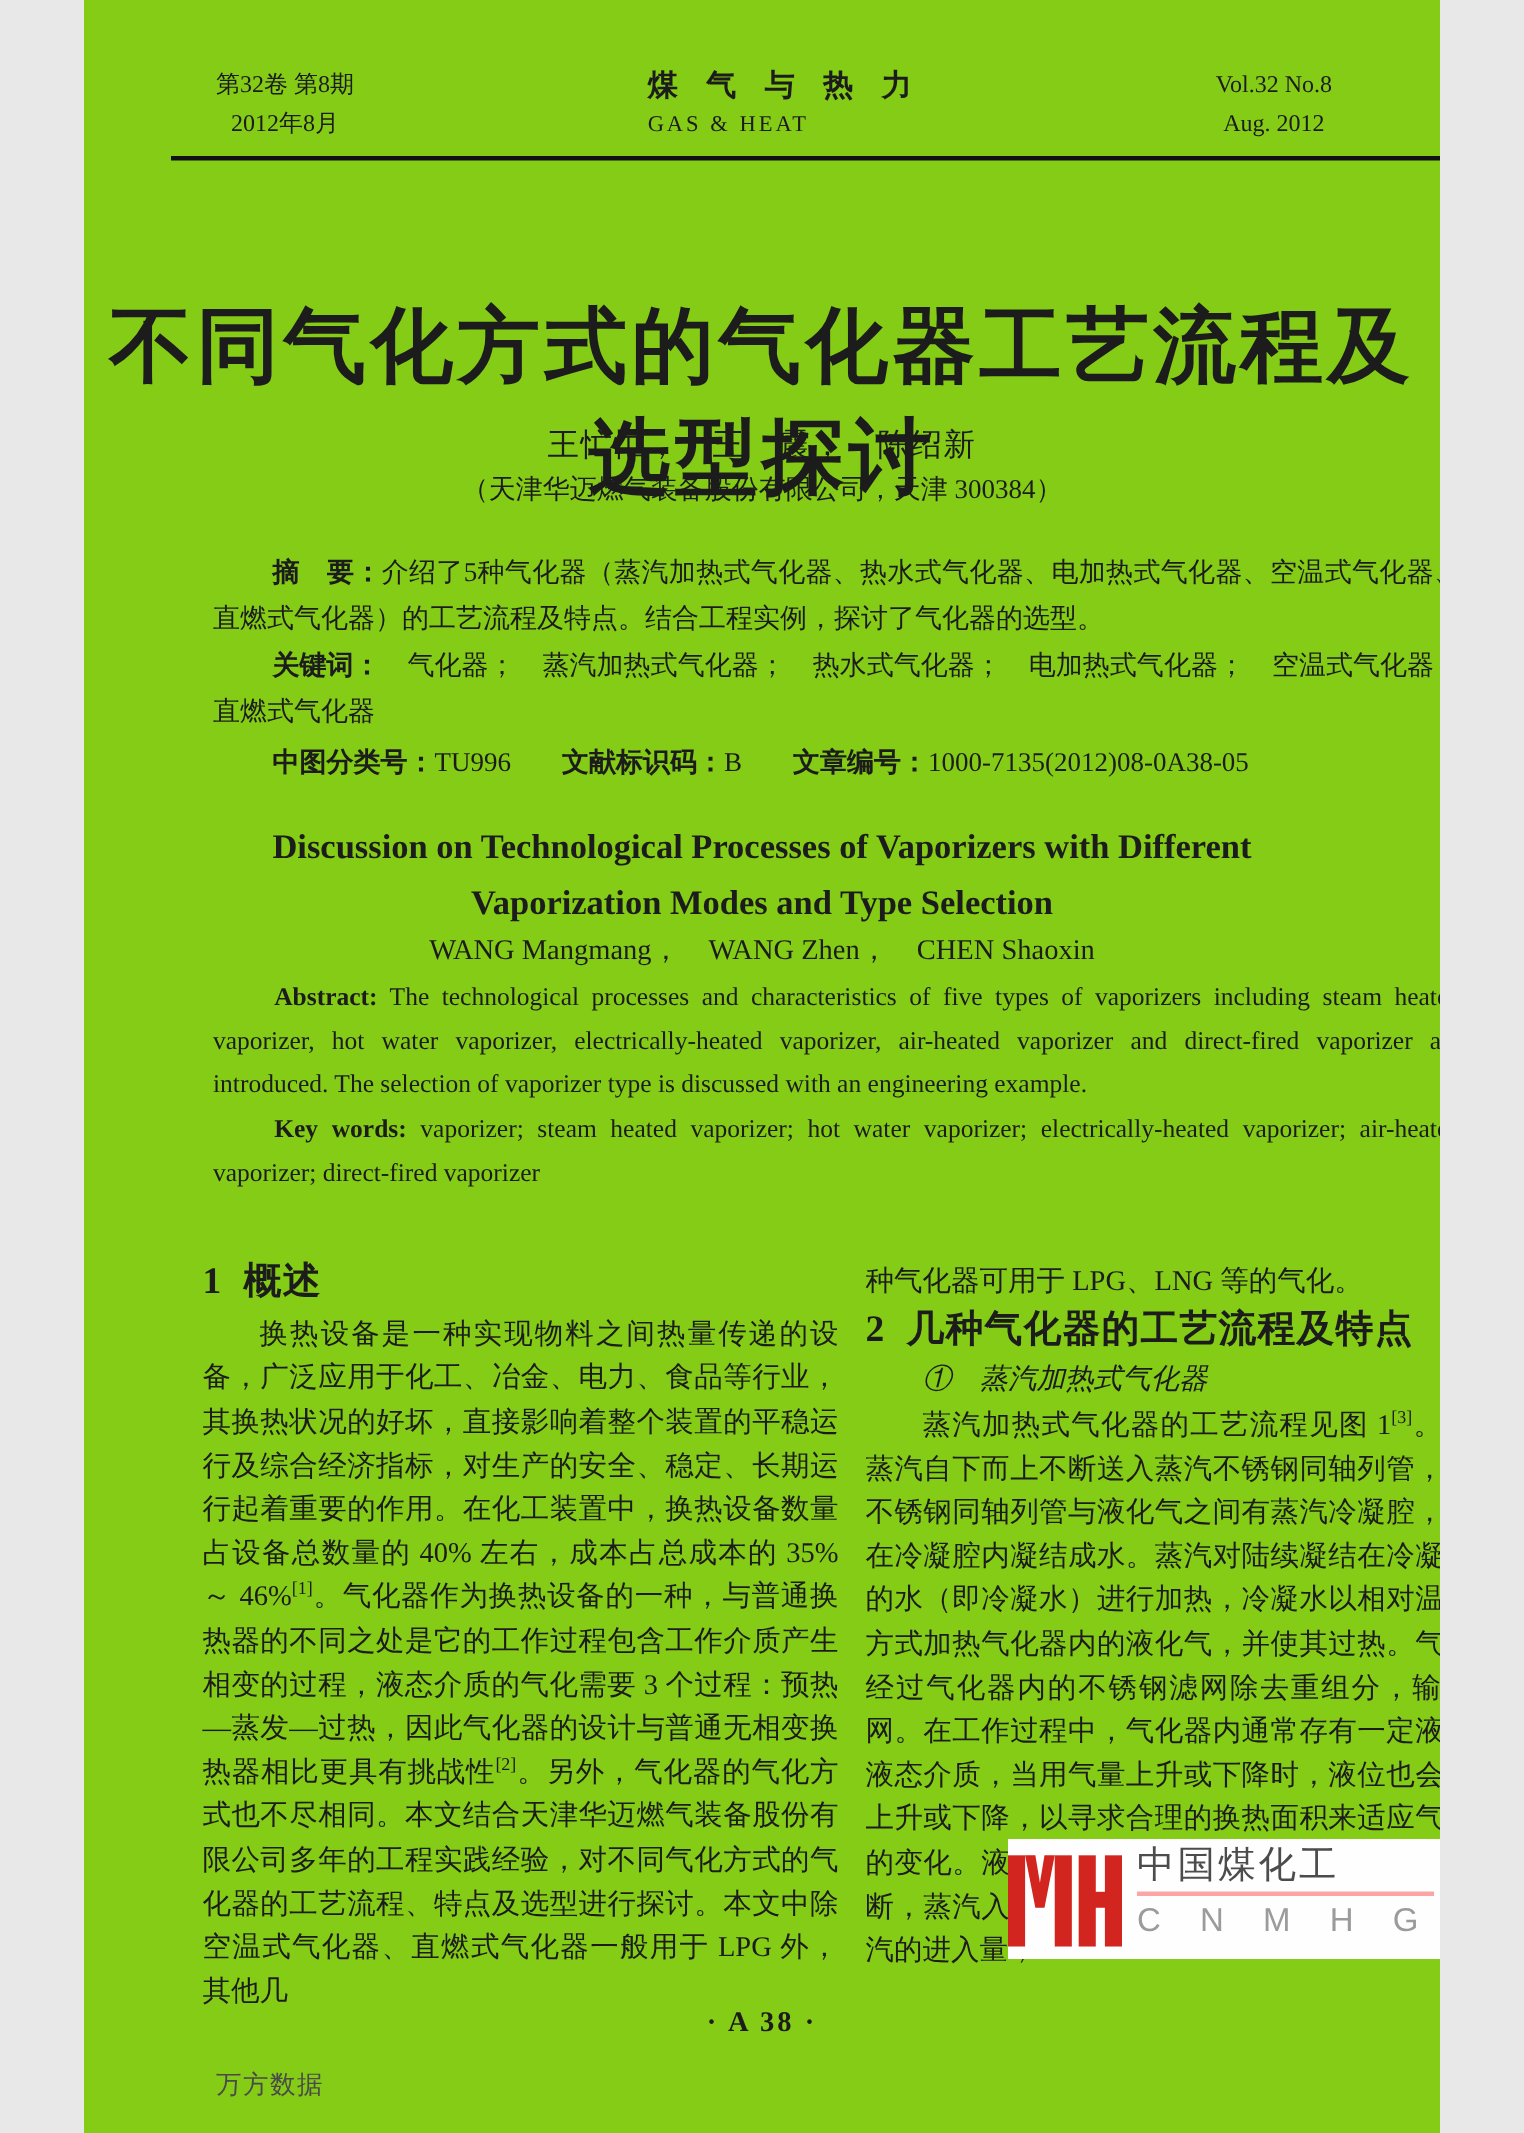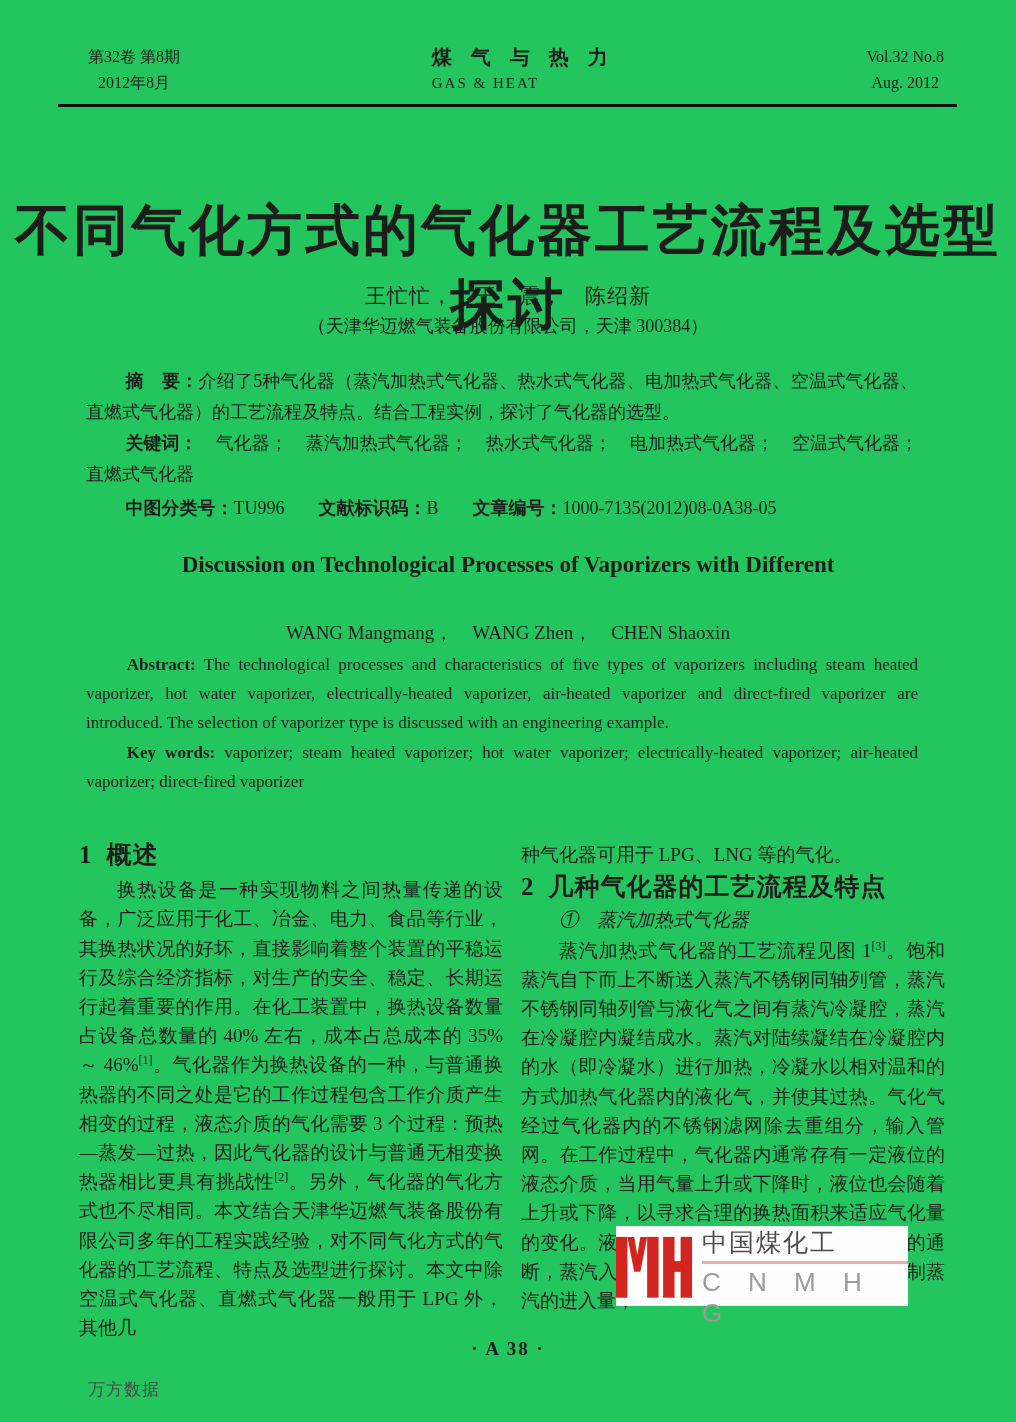--- a/index.html
+++ b/index.html
@@ -1,20 +1,20 @@
 <!DOCTYPE html>
 <html><head>
 <meta charset="utf-8">
 <style>
   html,body{margin:0;padding:0;background:#e8e8e8;}
   .page{
     position:relative;
-    width:1016px;height:1422px;
+    width:904px;height:1422px;
     margin:0 auto;
-    background:#22c55e;
+    background:#84cc16;
     font-family:"Liberation Serif","DejaVu Serif",serif;
     color:#1c1c1c;
     overflow:hidden;
   }
   
   .jheader{
     position:absolute;top:44px;left:88px;right:72px;
     display:flex;justify-content:space-between;align-items:flex-start;
     font-size:16px;line-height:26px;
   }
@@ -89,21 +89,21 @@
   }
   .wmark .glyph{flex:0 0 auto;margin-top:6px;}
   .wmark .wtext{margin-left:10px;}
   .wmark .wcn{
     font-family:"Liberation Sans","DejaVu Sans",sans-serif;
     font-size:25px;color:#4c4c4c;letter-spacing:2px;
     border-bottom:3px solid #fca5a5;padding-bottom:2px;white-space:nowrap;
   }
   .wmark .wen{
     font-family:"Liberation Sans","DejaVu Sans",sans-serif;
-    font-size:26px;color:#9b9b9b;letter-spacing:10px;margin-top:3px;
+    font-size:22px;color:#9b9b9b;letter-spacing:10px;margin-top:3px;
   }
   
   .page-num{
     position:absolute;top:1338px;left:0;width:100%;
     text-align:center;font-size:19px;font-weight:bold;letter-spacing:2px;
   }
   .scan-mark{
     position:absolute;top:1378px;left:88px;
     font-family:"Liberation Sans","DejaVu Sans",sans-serif;
     font-size:17px;color:#4a4a4a;letter-spacing:1px;
@@ -135,20 +135,21 @@
   <div class="cn-affil">（天津华迈燃气装备股份有限公司，天津 300384）</div>
 
   <div class="abs-cn">
     <p><span class="lbl">摘　要：</span><span>介绍了5种气化器（蒸汽加热式气化器、热水式气化器、电加热式气化器、空温式气化器、直燃式气化器）的工艺流程及特点。结合工程实例，探讨了气化器的选型。</span></p>
     <p><span class="lbl">关键词：</span>　<span>气化器；　蒸汽加热式气化器；　热水式气化器；　电加热式气化器；　空温式气化器；　直燃式气化器</span></p>
     <p class="meta"><span class="lbl">中图分类号：</span><span>TU996</span><span class="gap"></span><span class="lbl">文献标识码：</span><span>B</span><span class="gap"></span><span class="lbl">文章编号：</span><span>1000-7135(2012)08-0A38-05</span></p>
   </div>
 
   <div class="en-title">
     <div>Discussion on Technological Processes of Vaporizers with Different</div>
+    <div>Vaporization Modes and Type Selection</div>
   </div>
   <div class="en-authors">WANG Mangmang，　WANG Zhen，　CHEN Shaoxin</div>
   <div class="abs-en">
     <p><span class="lbl">Abstract:</span><span>  The technological processes and characteristics of five types of vaporizers including steam heated vaporizer, hot water vaporizer, electrically-heated vaporizer, air-heated vaporizer and direct-fired vaporizer are introduced. The selection of vaporizer type is discussed with an engineering example.</span></p>
     <p class="kw"><span class="lbl">Key words:</span><span>  vaporizer;   steam heated vaporizer;   hot water vaporizer;   electrically-heated vaporizer;   air-heated vaporizer;   direct-fired vaporizer</span></p>
   </div>
 
   <div class="col col-left">
     <h3><span class="sec-num">1</span><span>概述</span></h3>
     <p>换热设备是一种实现物料之间热量传递的设备，广泛应用于化工、冶金、电力、食品等行业，其换热状况的好坏，直接影响着整个装置的平稳运行及综合经济指标，对生产的安全、稳定、长期运行起着重要的作用。在化工装置中，换热设备数量占设备总数量的 40% 左右，成本占总成本的 35% ～ 46%<sup>[1]</sup>。气化器作为换热设备的一种，与普通换热器的不同之处是它的工作过程包含工作介质产生相变的过程，液态介质的气化需要 3 个过程：预热—蒸发—过热，因此气化器的设计与普通无相变换热器相比更具有挑战性<sup>[2]</sup>。另外，气化器的气化方式也不尽相同。本文结合天津华迈燃气装备股份有限公司多年的工程实践经验，对不同气化方式的气化器的工艺流程、特点及选型进行探讨。本文中除空温式气化器、直燃式气化器一般用于 LPG 外，其他几</p>

